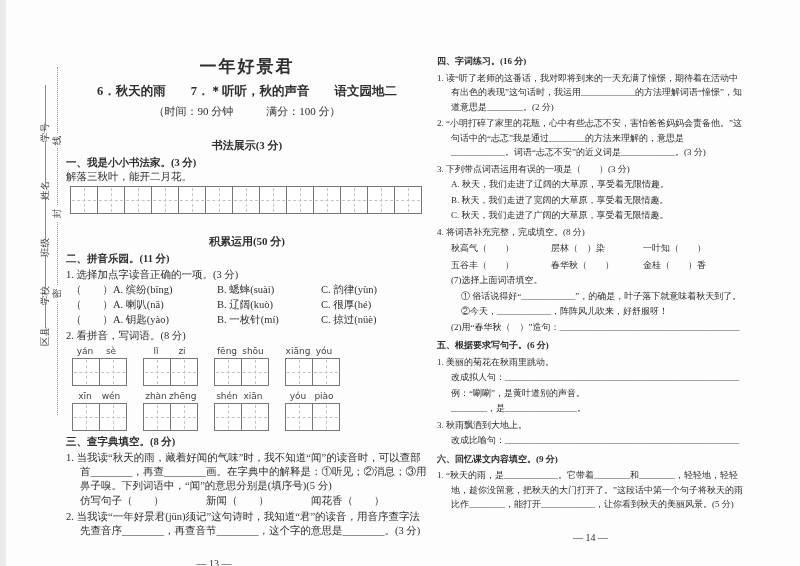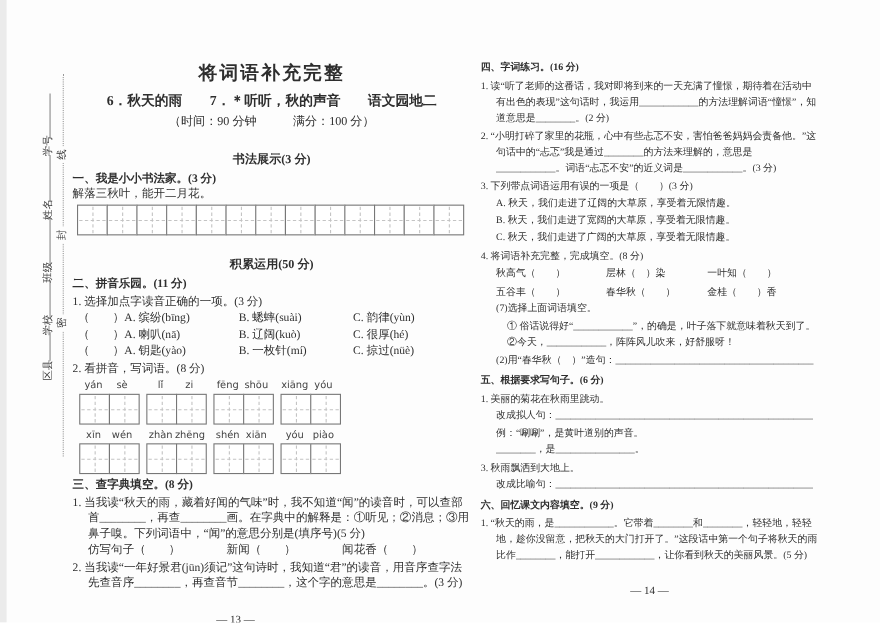--- a/index.html
+++ b/index.html
@@ -40,21 +40,21 @@
   .sub2 { padding-left:24px; margin-top:1px; }
 
   
   .cells { display:flex; }
   .cell { width:26px; height:26px; border:1px solid #777; margin-left:-1px; position:relative; background:#fff; flex:none; }
   .cell:first-child { margin-left:0; }
   .cell::before { content:""; position:absolute; left:1px; right:1px; top:50%; border-top:1px dashed #c4c4c4; }
   .cell::after  { content:""; position:absolute; top:1px; bottom:1px; left:50%; border-left:1px dashed #c4c4c4; }
   .callig { margin:2px 0 0 4px; }
 
-  .pyrow { display:flex; gap:6px; margin:3px 0 0 6px; }
+  .pyrow { display:flex; gap:16px; margin:3px 0 0 6px; }
   .pyrow.second { margin-top:5px; }
   .plabels { display:flex; font-family:"DejaVu Sans","Liberation Sans",sans-serif; font-size:9px; color:#444; height:12px; line-height:11px; }
   .plabels span { width:26px; text-align:center; }
 
   .optrow { display:grid; grid-template-columns:146px 104px auto; padding-left:5px; margin-top:1px; }
   .wordrow { display:grid; grid-template-columns:100px 92px auto; padding-left:14px; margin-top:2px; }
 
   .pageno { text-align:center; margin-top:19px; font-size:10px; }
   .pageno.shift { padding-right:66px; }
 </style>
@@ -75,21 +75,21 @@
     <div class="side-label" style="top:184px">姓名</div>
     <div class="side-label" style="top:241px">班级</div>
     <div class="side-label" style="top:289px">学校</div>
     <div class="side-label" style="top:330px">区县</div>
     <div class="seal-char" style="top:133px">线</div>
     <div class="seal-char" style="top:206px">封</div>
     <div class="seal-char" style="top:286px">密</div>
   </div>
 
   <div class="page-left">
-    <div class="title">将词语补充完整</div>
+    <div class="title">一年好景君</div>
     <div class="subtitle">6．秋天的雨　　7．＊听听，秋的声音　　语文园地二</div>
     <div class="meta">（时间：90 分钟　　　满分：100 分）</div>
 
     <div class="banner">书法展示(3 分)</div>
     <div class="sec-title">一、我是小小书法家。(3 分)</div>
     <div class="center">解落三秋叶，能开二月花。</div>
 
     <div class="cells callig">
       <div class="cell"></div>
       <div class="cell"></div>

